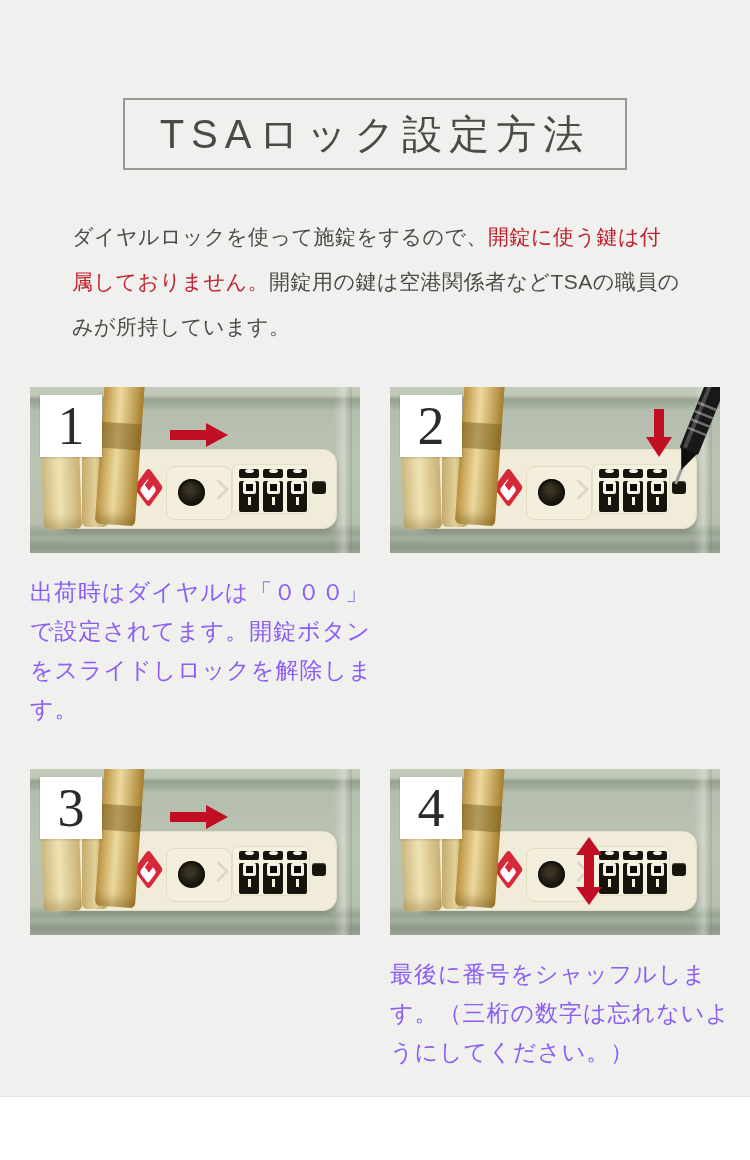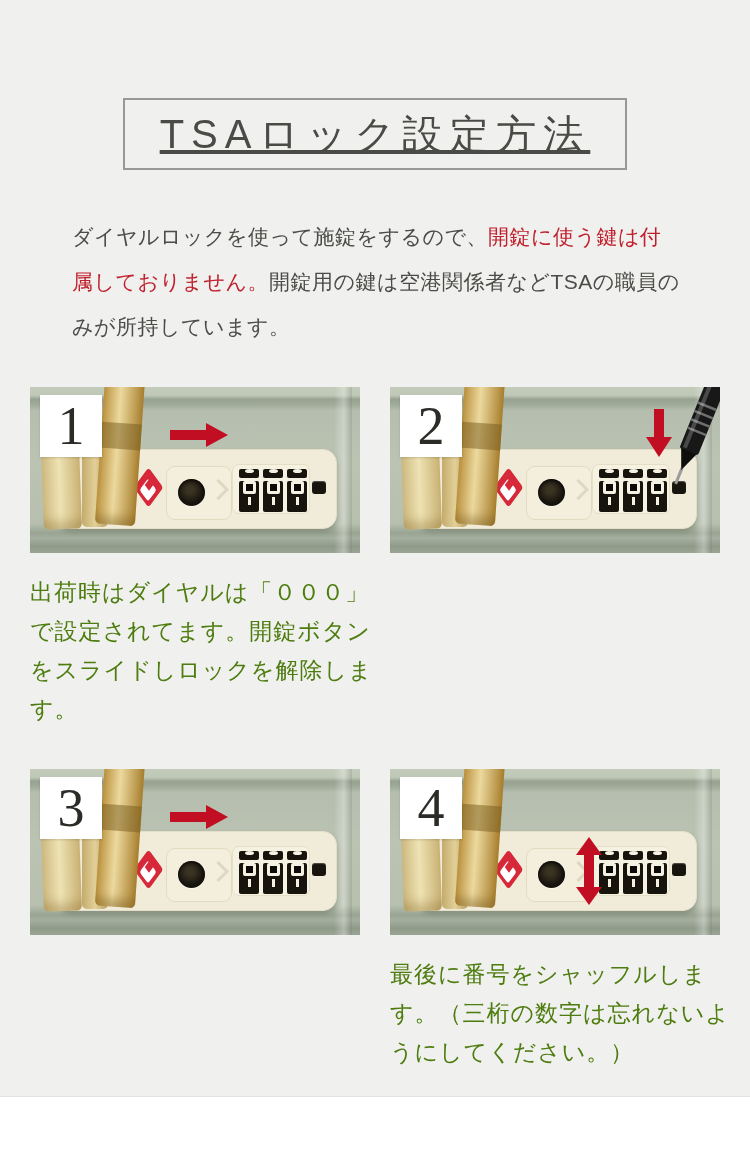--- a/index.html
+++ b/index.html
@@ -3,30 +3,30 @@
 <meta charset="utf-8">
 <style>
   html,body{margin:0;padding:0;background:#ffffff;}
   .page{position:relative;width:750px;height:1160px;overflow:hidden;background:#ffffff;
         font-family:"Liberation Sans","DejaVu Sans",sans-serif;color:#4c4c48;}
   .gray-area{box-sizing:border-box;width:750px;height:1097px;background:#f0f0ee;
              border-bottom:1px solid #e2e2e0;padding-top:98px;}
   
   .title-box{box-sizing:border-box;width:504px;height:72px;margin:0 auto;
              border:2px solid #98989­4;border:2px solid #989894;display:flex;align-items:center;justify-content:center;}
-  .title-box span{font-size:40px;letter-spacing:7px;color:#4a4a46;text-decoration:underline;}
+  .title-box span{font-size:40px;letter-spacing:7px;color:#4a4a46;}
   
   .intro{margin:44px 72px 0 72px;width:608px;font-size:21px;line-height:45px;
          letter-spacing:0.5px;color:#4b4b48;}
   .intro .red{color:#c0202d;}
   
   .steps{display:grid;grid-template-columns:330px 330px;column-gap:30px;row-gap:40px;
          padding:0 30px;margin-top:38px;}
   figure.step{margin:0;}
-  .caption{margin-top:20px;width:356px;font-size:23px;line-height:39px;letter-spacing:1px;color:#4d7c0f;}
+  .caption{margin-top:20px;width:356px;font-size:23px;line-height:39px;letter-spacing:1px;color:#8b5cf6;}
   
   .photo{position:relative;width:330px;height:166px;overflow:hidden;
     background:linear-gradient(180deg,#c3cbba 0%,#bfc8b7 5%,#97a291 7.5%,#a2ac9b 11%,
       #b5beae 14%,#bbc4b3 45%,#b7c0af 82%,#99a492 88%,#a5afa0 91%,#8f9a89 96%,#9aa595 100%);}
   .groove-right{position:absolute;right:8px;top:0;width:18px;height:100%;
     background:linear-gradient(90deg,rgba(255,255,255,0),rgba(255,255,255,.30) 55%,rgba(80,92,75,.18));}
   
   .panel{position:absolute;left:28px;top:62px;width:277px;height:78px;background:#f1ecd9;
          border:1px solid #e6dfc8;border-radius:14px;box-shadow:0 3px 5px rgba(60,70,55,.28);}
   

